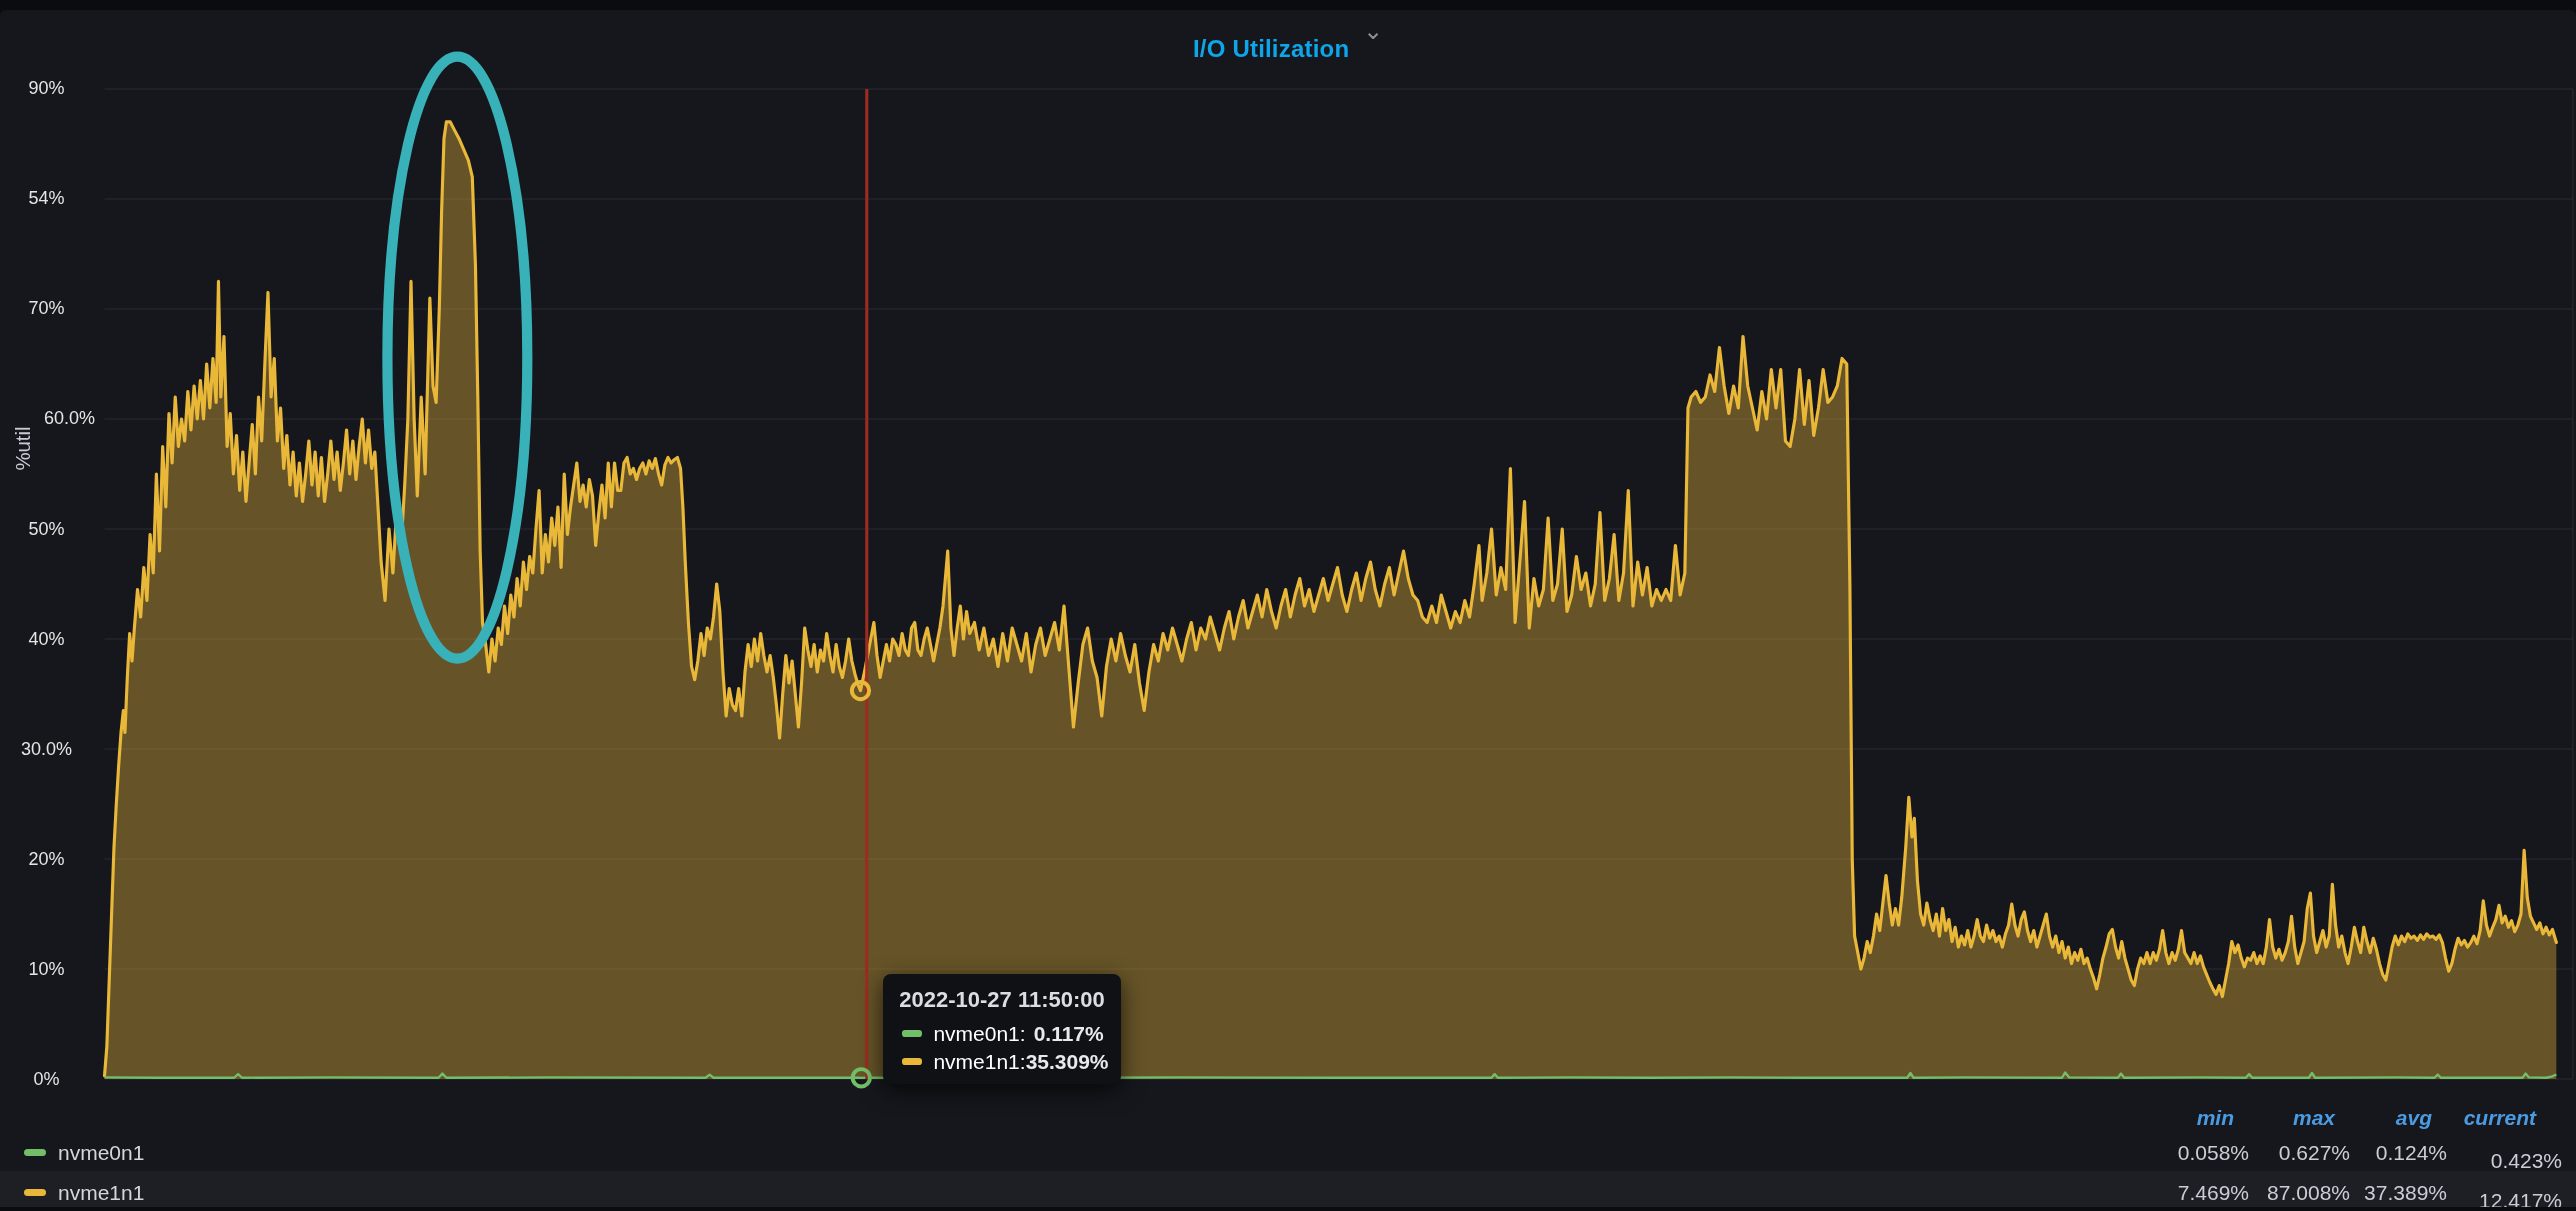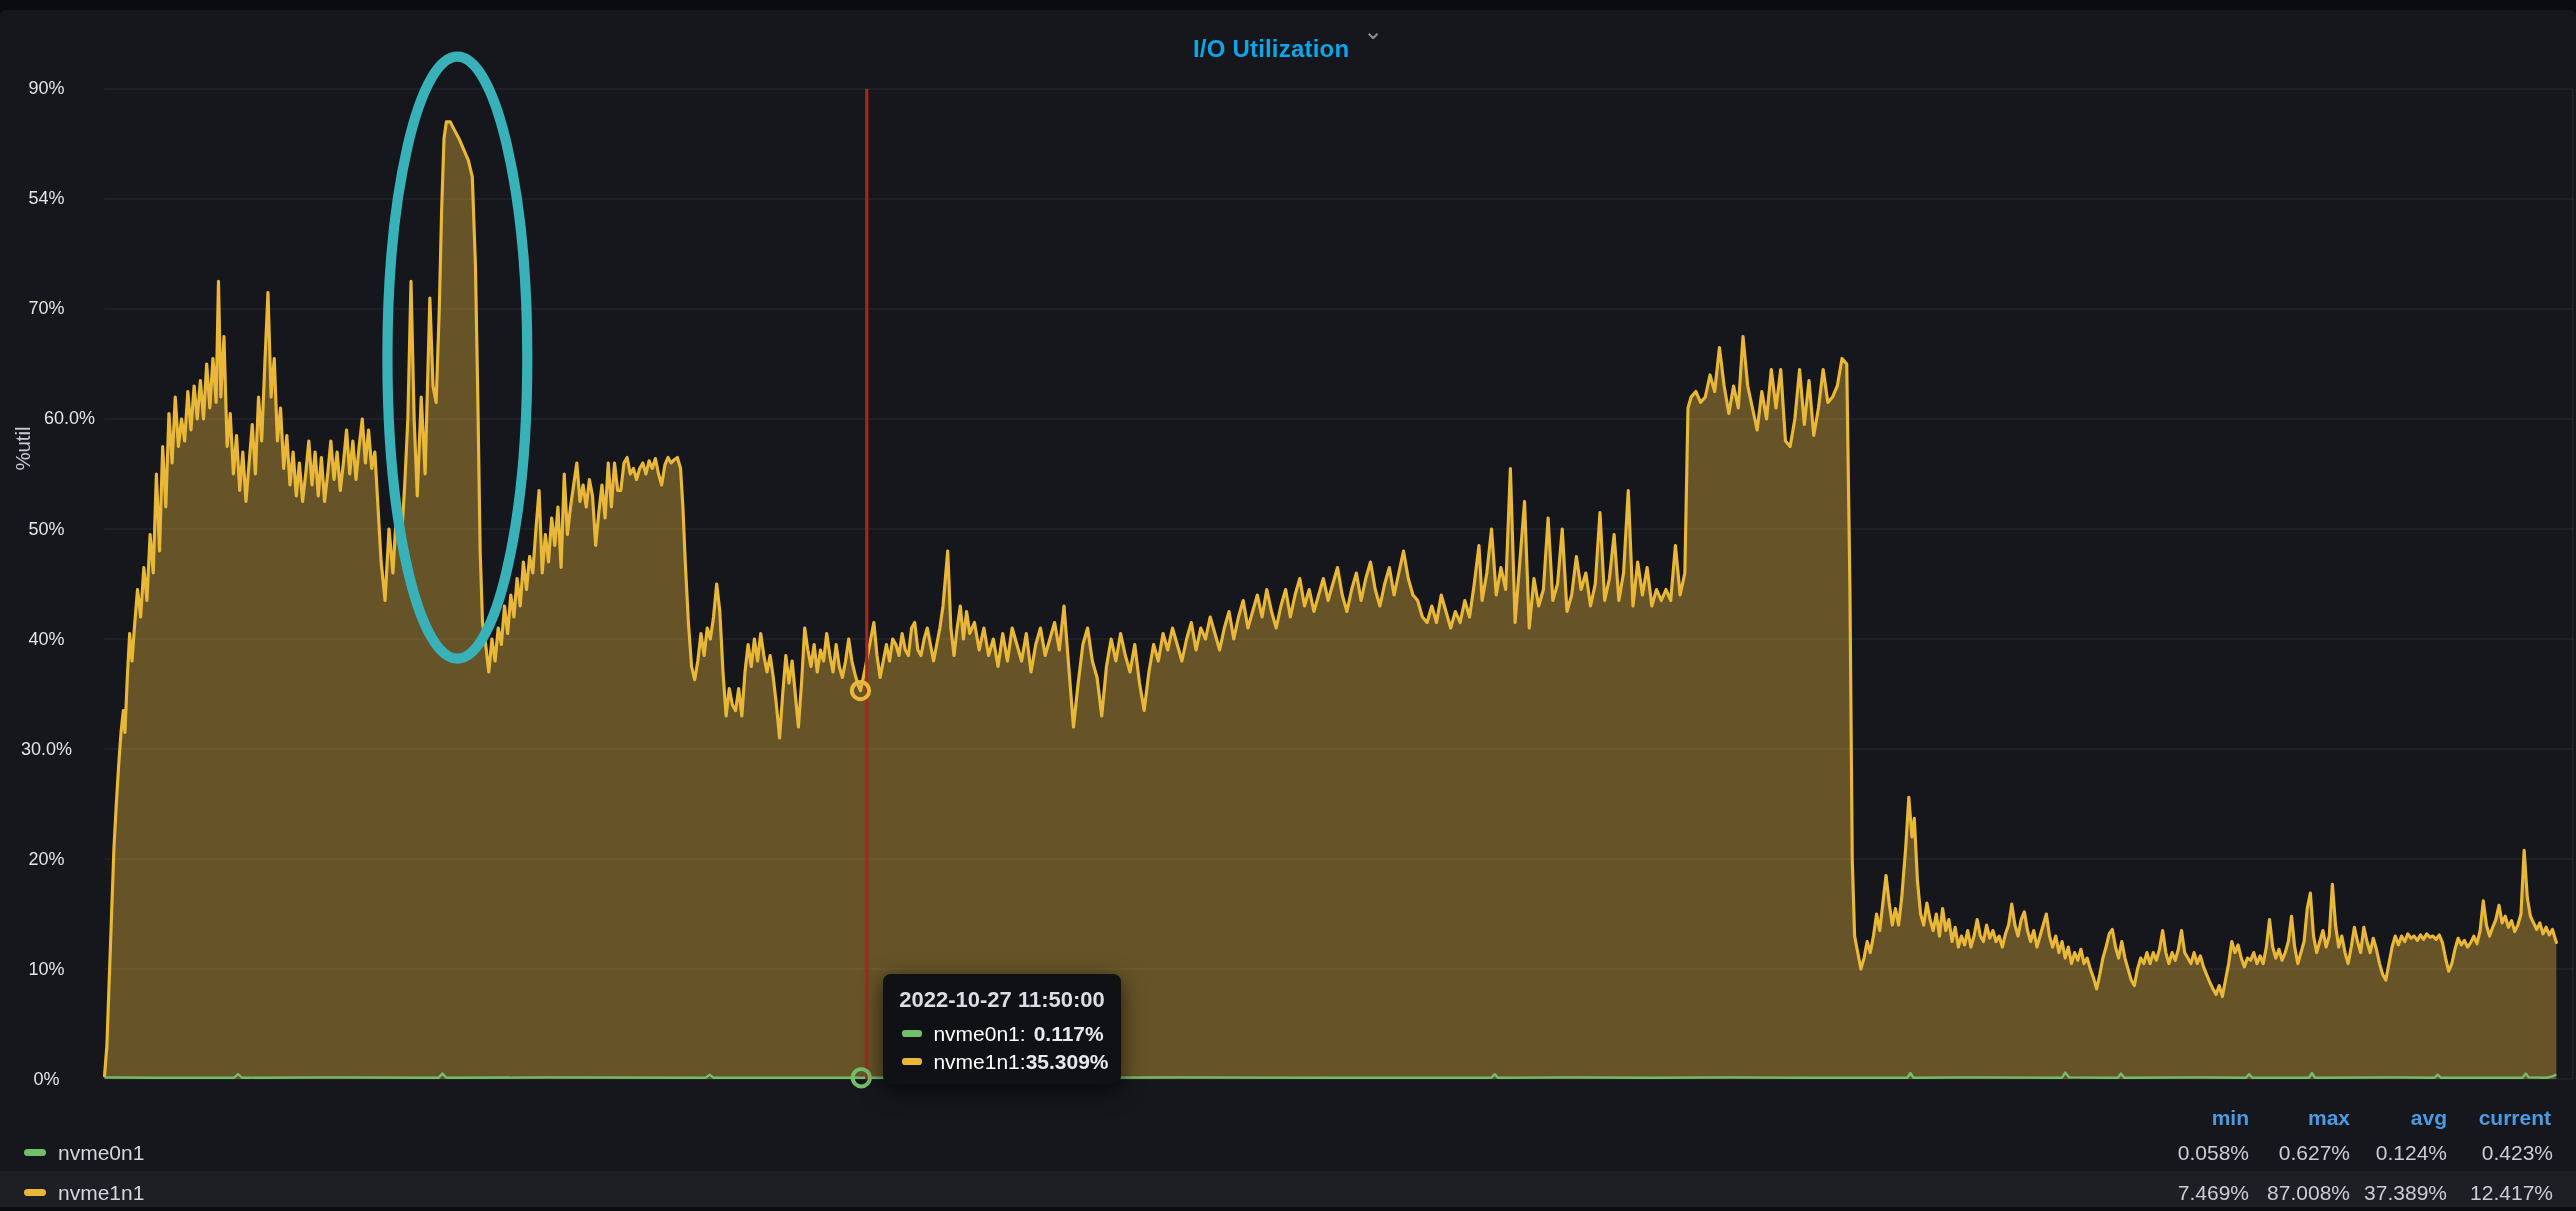--- a/index.html
+++ b/index.html
@@ -22,29 +22,29 @@
   .tt-title{position:absolute;left:0;right:0;top:12.6px;text-align:center;font-size:22px;font-weight:bold;color:#dcdde4;}
   .tt-row{position:absolute;left:19px;right:17.3px;height:25px;display:flex;align-items:center;}
   .tt-row.r0{top:47px;}
   .tt-row.r1{top:75px;}
   .tt-dash{width:20.4px;height:6.3px;border-radius:3.1px;flex:0 0 auto;}
   .tt-label{margin-left:11px;font-size:21px;color:#ffffff;}
   .tt-value{margin-left:auto;font-size:21px;font-weight:bold;color:#e8e9ef;}
   
   .legend-row2-bg{position:absolute;left:0;right:0;top:1171px;height:36px;background:#1d1f25;}
   .legend-footer{position:absolute;left:0;right:0;bottom:0;height:5.5px;background:#0b0c0f;}
-  .legend-headers{position:absolute;left:0;right:0;top:1106px;height:23.6px;}
+  .legend-headers{position:absolute;left:0;right:15px;top:1106px;height:23.6px;font-style:italic;}
   .lh{position:absolute;font-size:21px;font-weight:bold;color:#4b9be2;text-align:right;width:118px;height:23.6px;line-height:23.6px;cursor:pointer;}
   .lh.min{right:327px;} .lh.max{right:226px;} .lh.avg{right:129px;} .lh.current{right:25px;}
   .legend-row{position:absolute;left:0;right:0;height:25px;}
   .legend-row.r0{top:1140px;padding-left:16px;} .legend-row.r1{top:1180px;}
   .swatch{position:absolute;left:23.6px;top:8.6px;width:22px;height:7.9px;border-radius:3.9px;}
   .series-name{position:absolute;left:58px;top:0;font-size:21px;color:#d4d5dd;line-height:25px;cursor:pointer;}
   .stat{position:absolute;top:0;width:134px;text-align:right;font-size:21px;color:#ccccd6;line-height:25px;}
-  .stat.min{right:327px;} .stat.max{right:226px;} .stat.avg{right:129px;} .stat.current{right:23px;}
+  .stat.min{right:327px;} .stat.max{right:226px;} .stat.avg{right:129px;} .stat.current{right:14px;margin-top:8px;}
 </style>
 </head>
 <body>
 
 <div class="panel"></div>
 
 <div class="panel-header">
   <span class="panel-title">I/O Utilization</span>
   <span class="chevron">⌄</span>
 </div>

